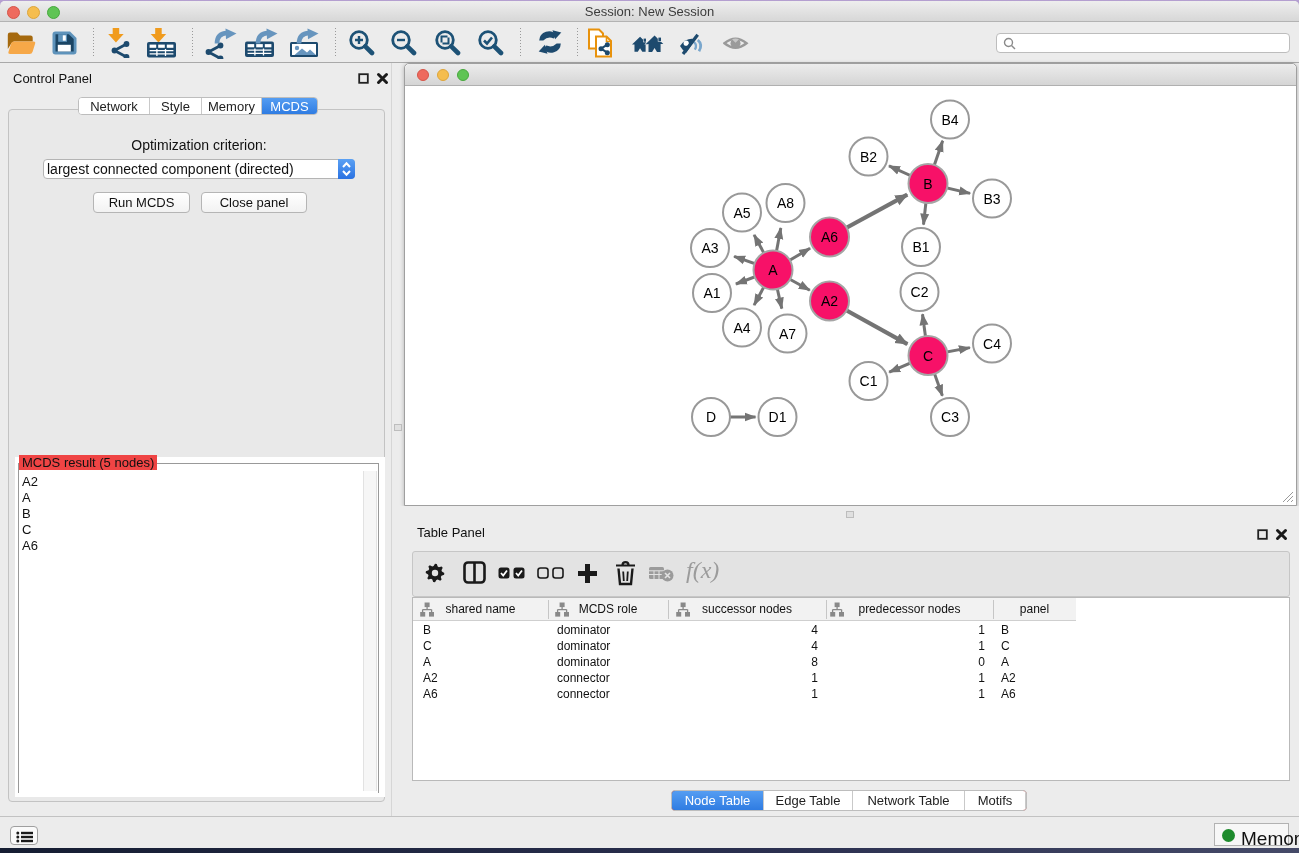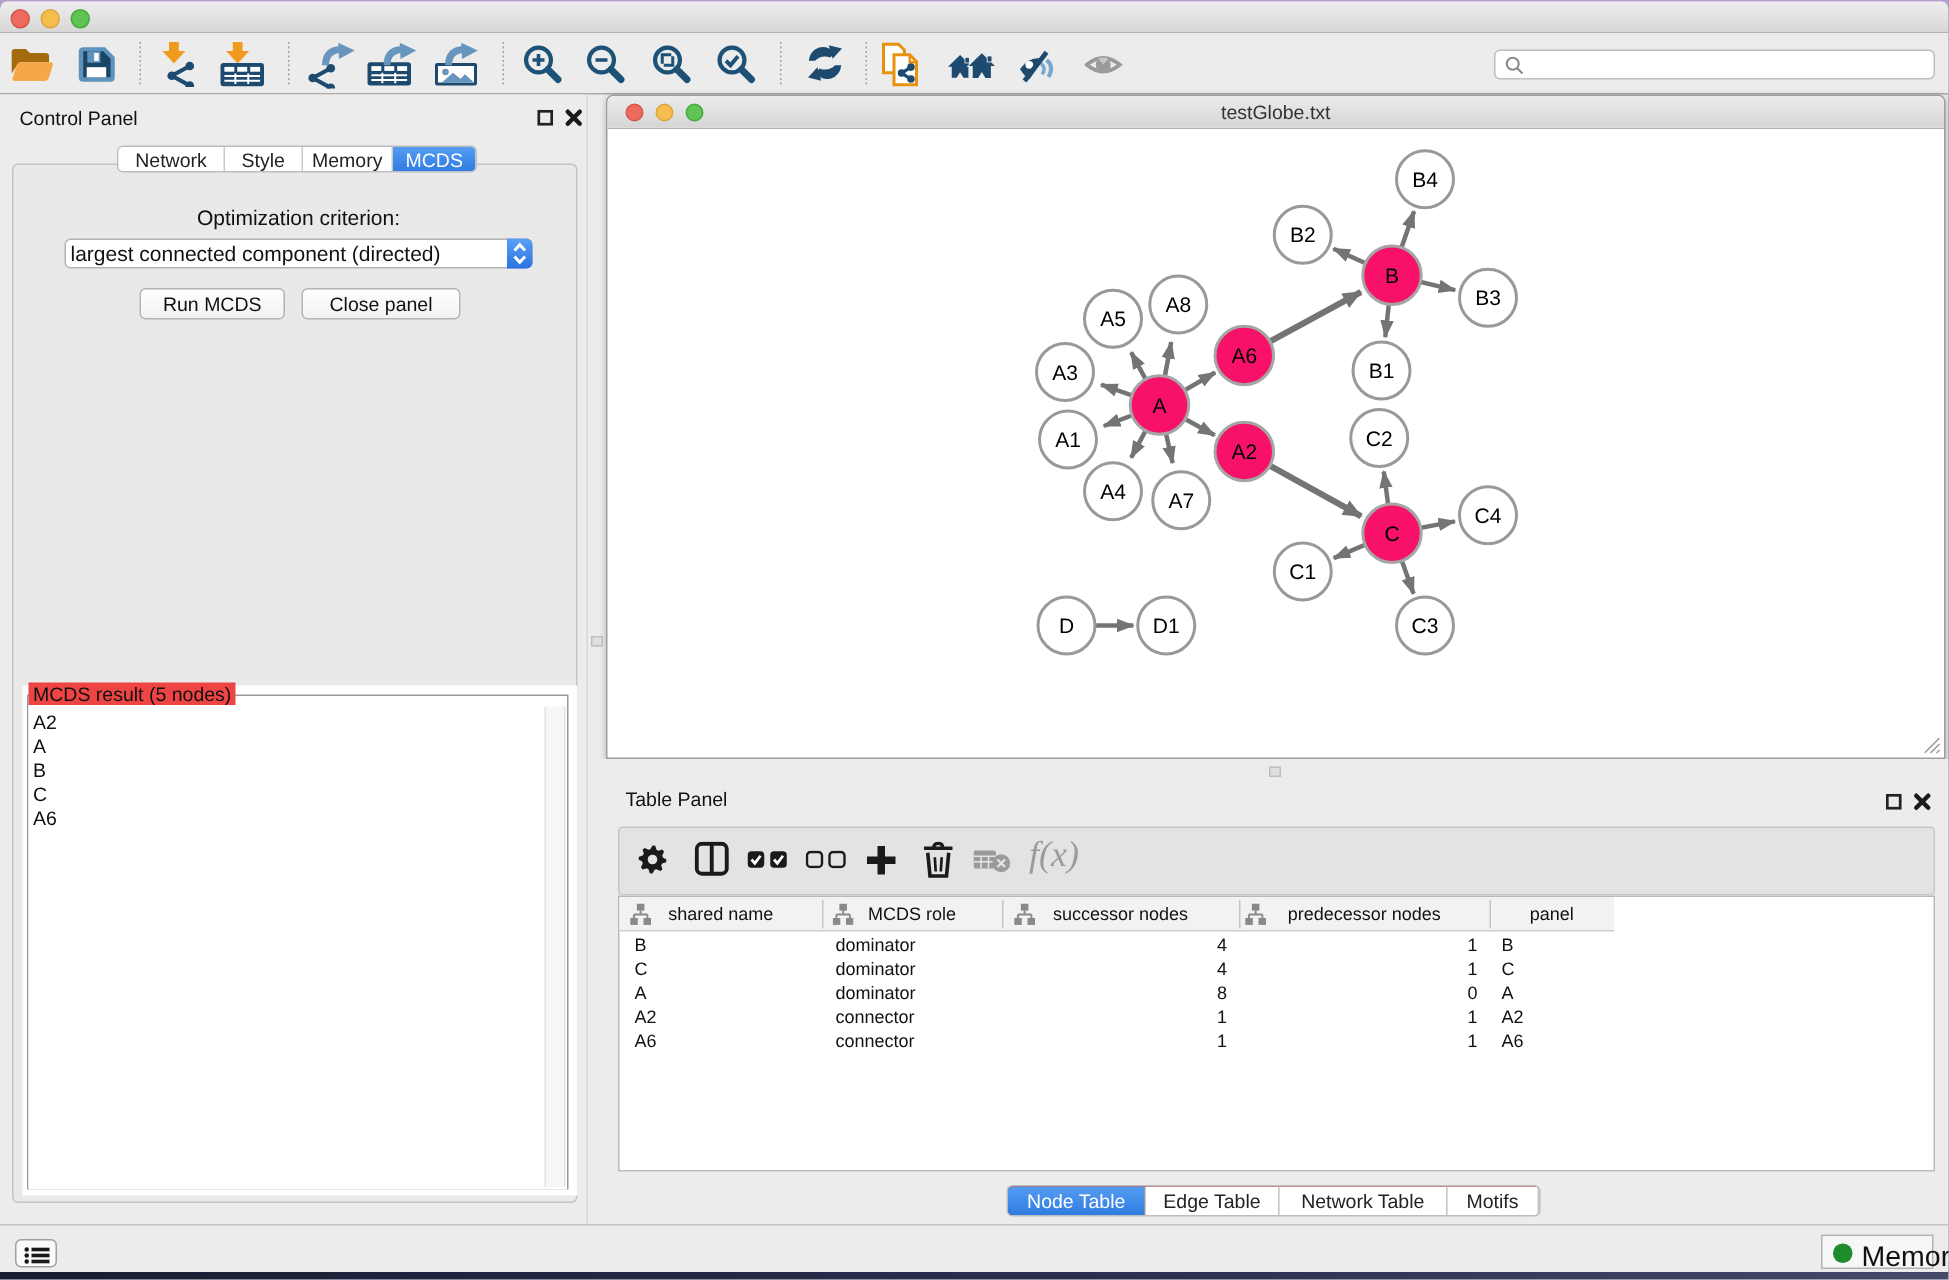--- a/index.html
+++ b/index.html
@@ -64,20 +64,21 @@
 #mem-btn{position:absolute;left:1214px;top:6px;width:75px;height:23px;background:#f7f7f7;border:1px solid #b2b2b2;font-size:19px;color:#111;}
 #mem-dot{position:absolute;left:7px;top:5px;width:13px;height:13px;border-radius:50%;background:#1e8b2d;}
 </style></head>
 <body>
 <div id="desktop-top"></div>
 <div id="win">
   <div id="titlebar">
     <div class="tl" id="tl-r"></div>
       <div class="tl" id="tl-y"></div>
       <div class="tl" id="tl-g"></div>
+    <div id="title">Session: New Session</div>
   </div>
   <svg width="0" height="0" style="position:absolute;">
     <defs>
       <g id="org">
           <rect x="4.6" y="0.5" width="5" height="4.6" fill="#898989"></rect>
           <path d="M7.1 5 v2.6 M2.6 7.6 h9 M2.6 7.6 v2.6 M11.6 7.6 v2.6" stroke="#898989" stroke-width="1.3" fill="none"></path>
           <rect x="0.2" y="10" width="5" height="4.6" fill="#898989"></rect>
           <rect x="9" y="10" width="5" height="4.6" fill="#898989"></rect>
         </g>
       <g id="share">
@@ -270,21 +271,20 @@
           <div id="fs-list">A2<br>A<br>B<br>C<br>A6</div>
           <div id="fs-scroll"></div>
         </div>
       </div>
     </div>
     <div id="nw">
       <div id="nw-titlebar">
         <div class="ntl" style="left:12px;background:#ee6a5e;border:1px solid #d55549;"></div>
         <div class="ntl" style="left:32px;background:#f5bd4e;border:1px solid #dea53a;"></div>
         <div class="ntl" style="left:52px;background:#5fc454;border:1px solid #47a83d;"></div>
-        <div id="nw-title">testGlobe.txt</div>
       </div>
       <svg id="nw-grip" width="11" height="11">
           <path d="M10 0 L0 10 M10 4 L4 10 M10 8 L8 10" stroke="#9a9a9a" stroke-width="1"></path>
         </svg>
       <div id="graph">
 <svg width="891" height="420" viewBox="0 0 891 420">
 <defs>
 <marker id="ah" markerWidth="13" markerHeight="11" refX="11" refY="5" orient="auto" markerUnits="userSpaceOnUse">
                 <path d="M0,0.5 L12,5 L0,9.5 z" fill="#747474"></path>
               </marker>

